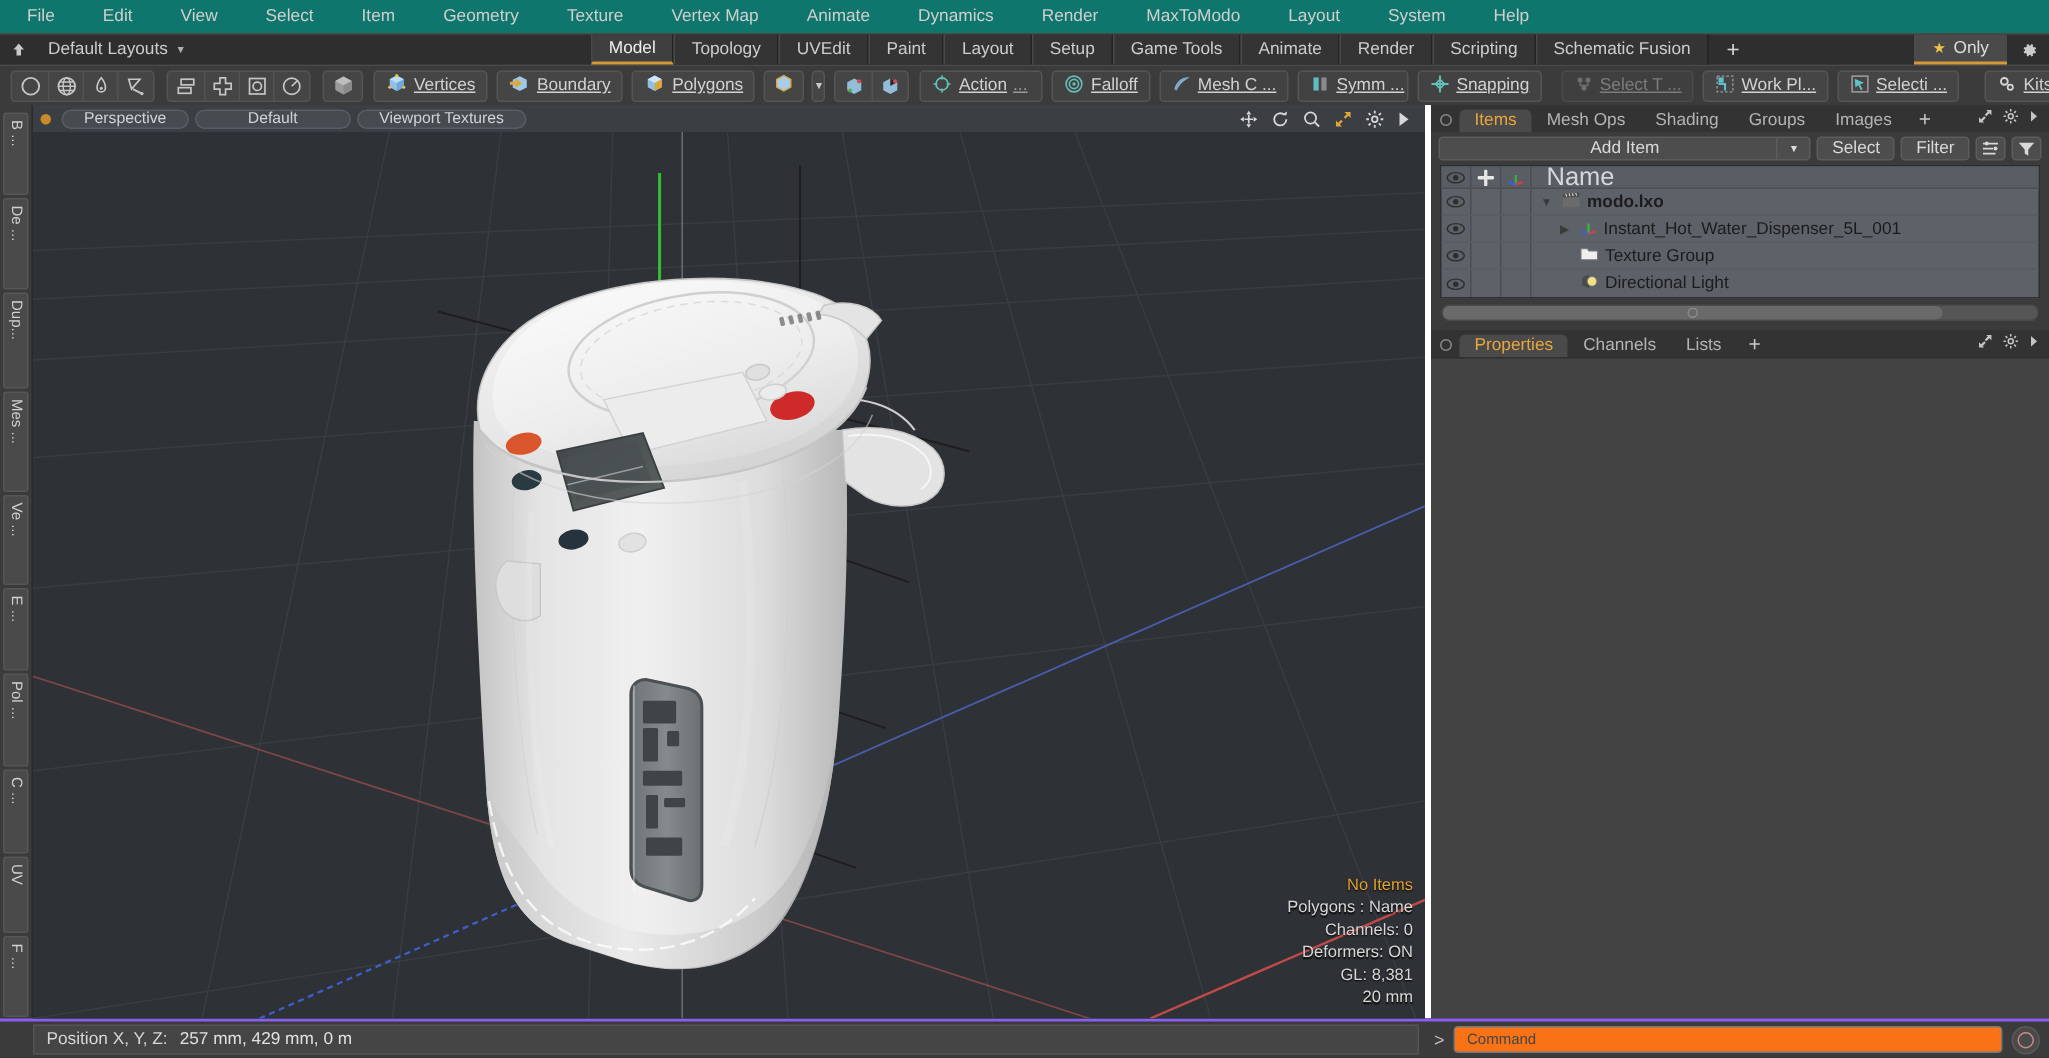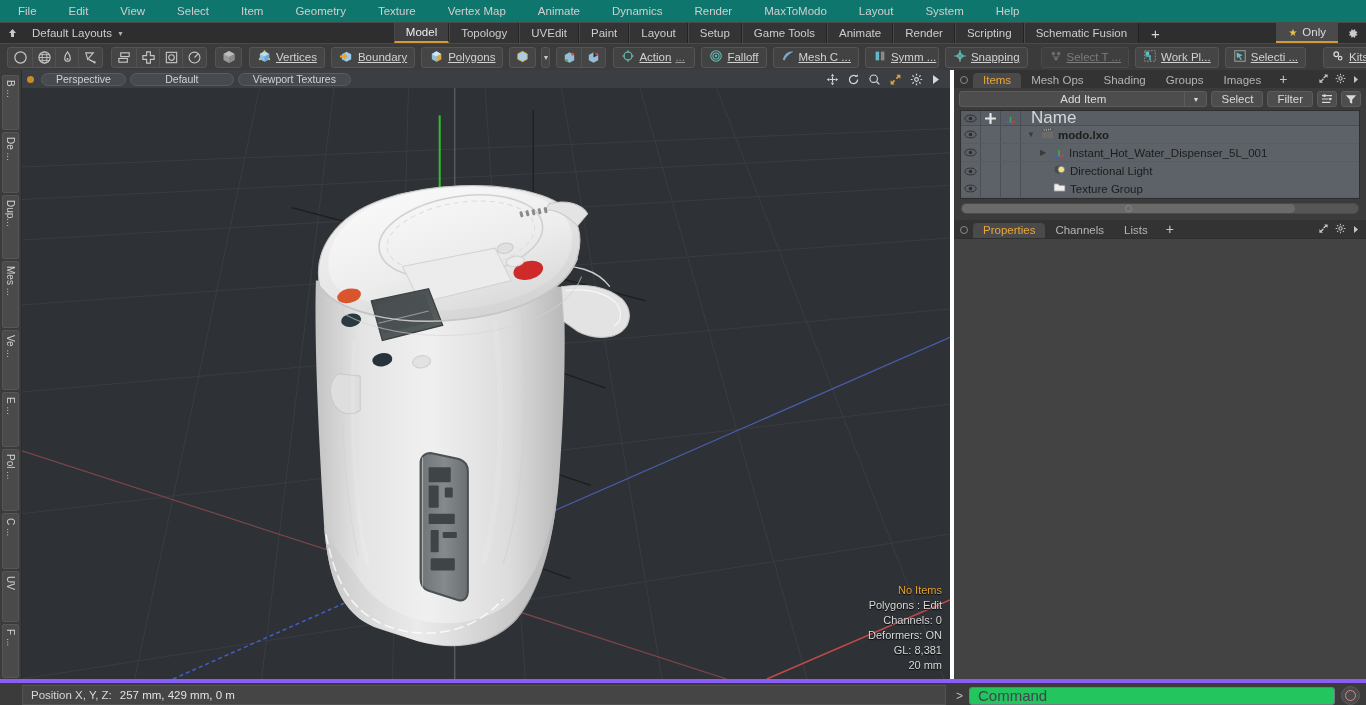--- a/index.html
+++ b/index.html
@@ -140,29 +140,29 @@
   .ilrow.bold .namec { font-weight:bold; }
   .twisty { width:12px; text-align:center; color:#3a3a3a; font-size:8px; }
   .scrollrow { height:14px; margin:2px 7px 3px; display:flex; align-items:center; }
   .scrolltrack { flex:1 1 auto; height:11px; background:#565656; border:1px solid #4b4b4b; border-radius:5px; position:relative; }
   .scrollthumb { position:absolute; left:0; top:0; bottom:0; width:84%; background:#6a6a6a; border-radius:5px; }
   .scrollthumb:after { content:""; position:absolute; left:50%; top:50%; width:5px; height:5px; margin:-3px 0 0 -3px;
      border-radius:50%; border:1px solid #8a8a8a; }
   .propbody { flex:1 1 auto; background:#434343; margin:0; border-top:1px solid #2f2f2f; }
 
   
-  .bottombar { height:26px; flex:0 0 26px; background:#3b3b3b; display:flex; align-items:flex-end;
-     border-top:4px solid #8b5cf6; }
+  .bottombar { height:26px; flex:0 0 26px; background:#3b3b3b; display:flex; align-items:center;
+     border-top:2px solid #8b5cf6; }
   .posfield { flex:1 1 auto; height:20px; margin:0 4px 0 22px; background:#454545; border:1px solid #545454;
      display:flex; align-items:center; padding-left:8px; gap:8px; color:#d7d7d7; font-size:11.5px; }
   .posfield .v { color:#e2e2e2; }
   .cmdwrap { width:416px; flex:0 0 416px; display:flex; align-items:center; gap:6px; padding:0 6px; }
   .cmdprompt { color:#bdbdbd; font-size:12px; }
-  .cmdinput { flex:1 1 auto; height:18px; background:#22c55e; border:1px solid #737980; border-radius:3px;
-     color:#40464d; font-size:15px; display:flex; align-items:center; padding-left:8px; }
+  .cmdinput { flex:1 1 auto; height:18px; background:#f97316; border:1px solid #737980; border-radius:3px;
+     color:#40464d; font-size:10px; display:flex; align-items:center; padding-left:8px; }
   .cmdcircle { width:19px; height:19px; border-radius:50%; background:#4a4a4a; border:1px solid #5a5a5a;
      display:flex; align-items:center; justify-content:center; }
   .cmdcircle i { display:block; width:11px; height:11px; border-radius:50%; border:1.5px solid #c98a8a; }
 </style>
 </head>
 <body>
 
 <div class="app">
 
   <div class="menubar">
@@ -674,21 +674,21 @@
             <path d="M18 8 L46 16 L46 38 L18 30 Z" fill="none" stroke="#8f9398" stroke-width="1"></path>
             <path d="M0 40 L4 36 M0 40 L4 43" stroke="#4a6fd8" stroke-width="1.4" fill="none"></path>
             <text x="14" y="6" fill="#2fbf2f" font-size="9" font-family="Liberation Sans, sans-serif">Y</text>
             <text x="45" y="36" fill="#d05050" font-size="9" font-family="Liberation Sans, sans-serif">X</text>
             <text x="3" y="36" fill="#4a6fd8" font-size="9" font-family="Liberation Sans, sans-serif">Z</text>
           </g>
         </svg>
 
         <div class="vstats">
           <div class="no-items">No Items</div>
-          <div>Polygons : Edit</div>
+          <div>Polygons : Name</div>
           <div>Channels: 0</div>
           <div>Deformers: ON</div>
           <div>GL: 8,381</div>
           <div>20 mm</div>
         </div>
       </div>
     </div>
 
     <div class="rightpanel">
 
@@ -801,60 +801,60 @@
               <svg width="12" height="12" viewBox="0 0 12 12">
                   <path d="M6 11V4" stroke="#3fae3f" stroke-width="1.6"></path>
                   <path d="M6 11 L11 9" stroke="#cf4040" stroke-width="1.6"></path>
                   <path d="M6 11 L1 9" stroke="#4060cf" stroke-width="1.6"></path>
                 </svg>
             </span>
             <span>Instant_Hot_Water_Dispenser_5L_001</span>
           </div>
         </div>
 
+        <div class="ilrow">
+          <div class="colc">
+            <svg width="13" height="9" viewBox="0 0 16 10">
+                <ellipse cx="8" cy="5" rx="7" ry="4.2" fill="none" stroke="#2e2e2e" stroke-width="1.2"></ellipse>
+                <circle cx="8" cy="5" r="2.2" fill="#2e2e2e"></circle>
+              </svg>
+          </div>
+          <div class="colc"></div>
+          <div class="colc"></div>
+          <div class="namec" style="padding-left:16px;">
+            <span class="twisty"></span>
+            <span>
+              <svg width="13" height="11" viewBox="0 0 14 12">
+                  <path d="M1 2h4.6l1.2 1.6H13V10H1z" fill="#efefef" stroke="#7a7a7a" stroke-width="0.8"></path>
+                </svg>
+            </span>
+            <span>Texture Group</span>
+          </div>
+        </div>
+
         <div class="ilrow" style="border-bottom:none;">
           <div class="colc">
             <svg width="13" height="9" viewBox="0 0 16 10">
                 <ellipse cx="8" cy="5" rx="7" ry="4.2" fill="none" stroke="#2e2e2e" stroke-width="1.2"></ellipse>
                 <circle cx="8" cy="5" r="2.2" fill="#2e2e2e"></circle>
               </svg>
           </div>
           <div class="colc"></div>
           <div class="colc"></div>
           <div class="namec" style="padding-left:16px;">
             <span class="twisty"></span>
             <span>
               <svg width="13" height="12" viewBox="0 0 14 13">
                   <path d="M2 3 L7 1 L7 11 L2 9 Z" fill="#4a4a4a"></path>
                   <circle cx="9" cy="6" r="3.6" fill="#f0e08a" stroke="#6a6a6a" stroke-width="0.8"></circle>
                 </svg>
             </span>
             <span>Directional Light</span>
           </div>
         </div>
-
-        <div class="ilrow">
-          <div class="colc">
-            <svg width="13" height="9" viewBox="0 0 16 10">
-                <ellipse cx="8" cy="5" rx="7" ry="4.2" fill="none" stroke="#2e2e2e" stroke-width="1.2"></ellipse>
-                <circle cx="8" cy="5" r="2.2" fill="#2e2e2e"></circle>
-              </svg>
-          </div>
-          <div class="colc"></div>
-          <div class="colc"></div>
-          <div class="namec" style="padding-left:16px;">
-            <span class="twisty"></span>
-            <span>
-              <svg width="13" height="11" viewBox="0 0 14 12">
-                  <path d="M1 2h4.6l1.2 1.6H13V10H1z" fill="#efefef" stroke="#7a7a7a" stroke-width="0.8"></path>
-                </svg>
-            </span>
-            <span>Texture Group</span>
-          </div>
-        </div>
       </div>
 
       <div class="scrollrow">
         <div class="scrolltrack">
           <div class="scrollthumb"></div>
         </div>
       </div>
 
       <div class="ptabs" style="margin-top:2px;">
         <div class="pdot"></div>

